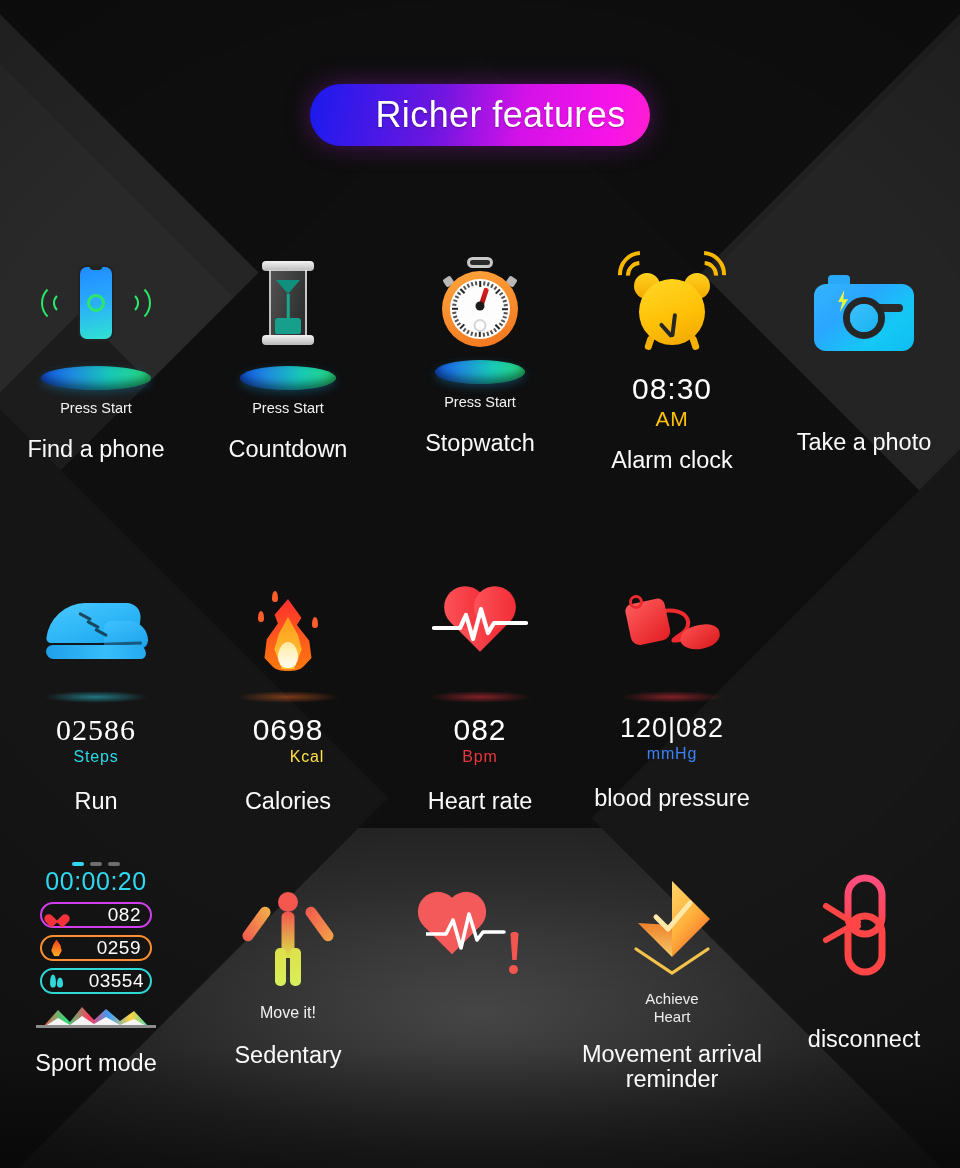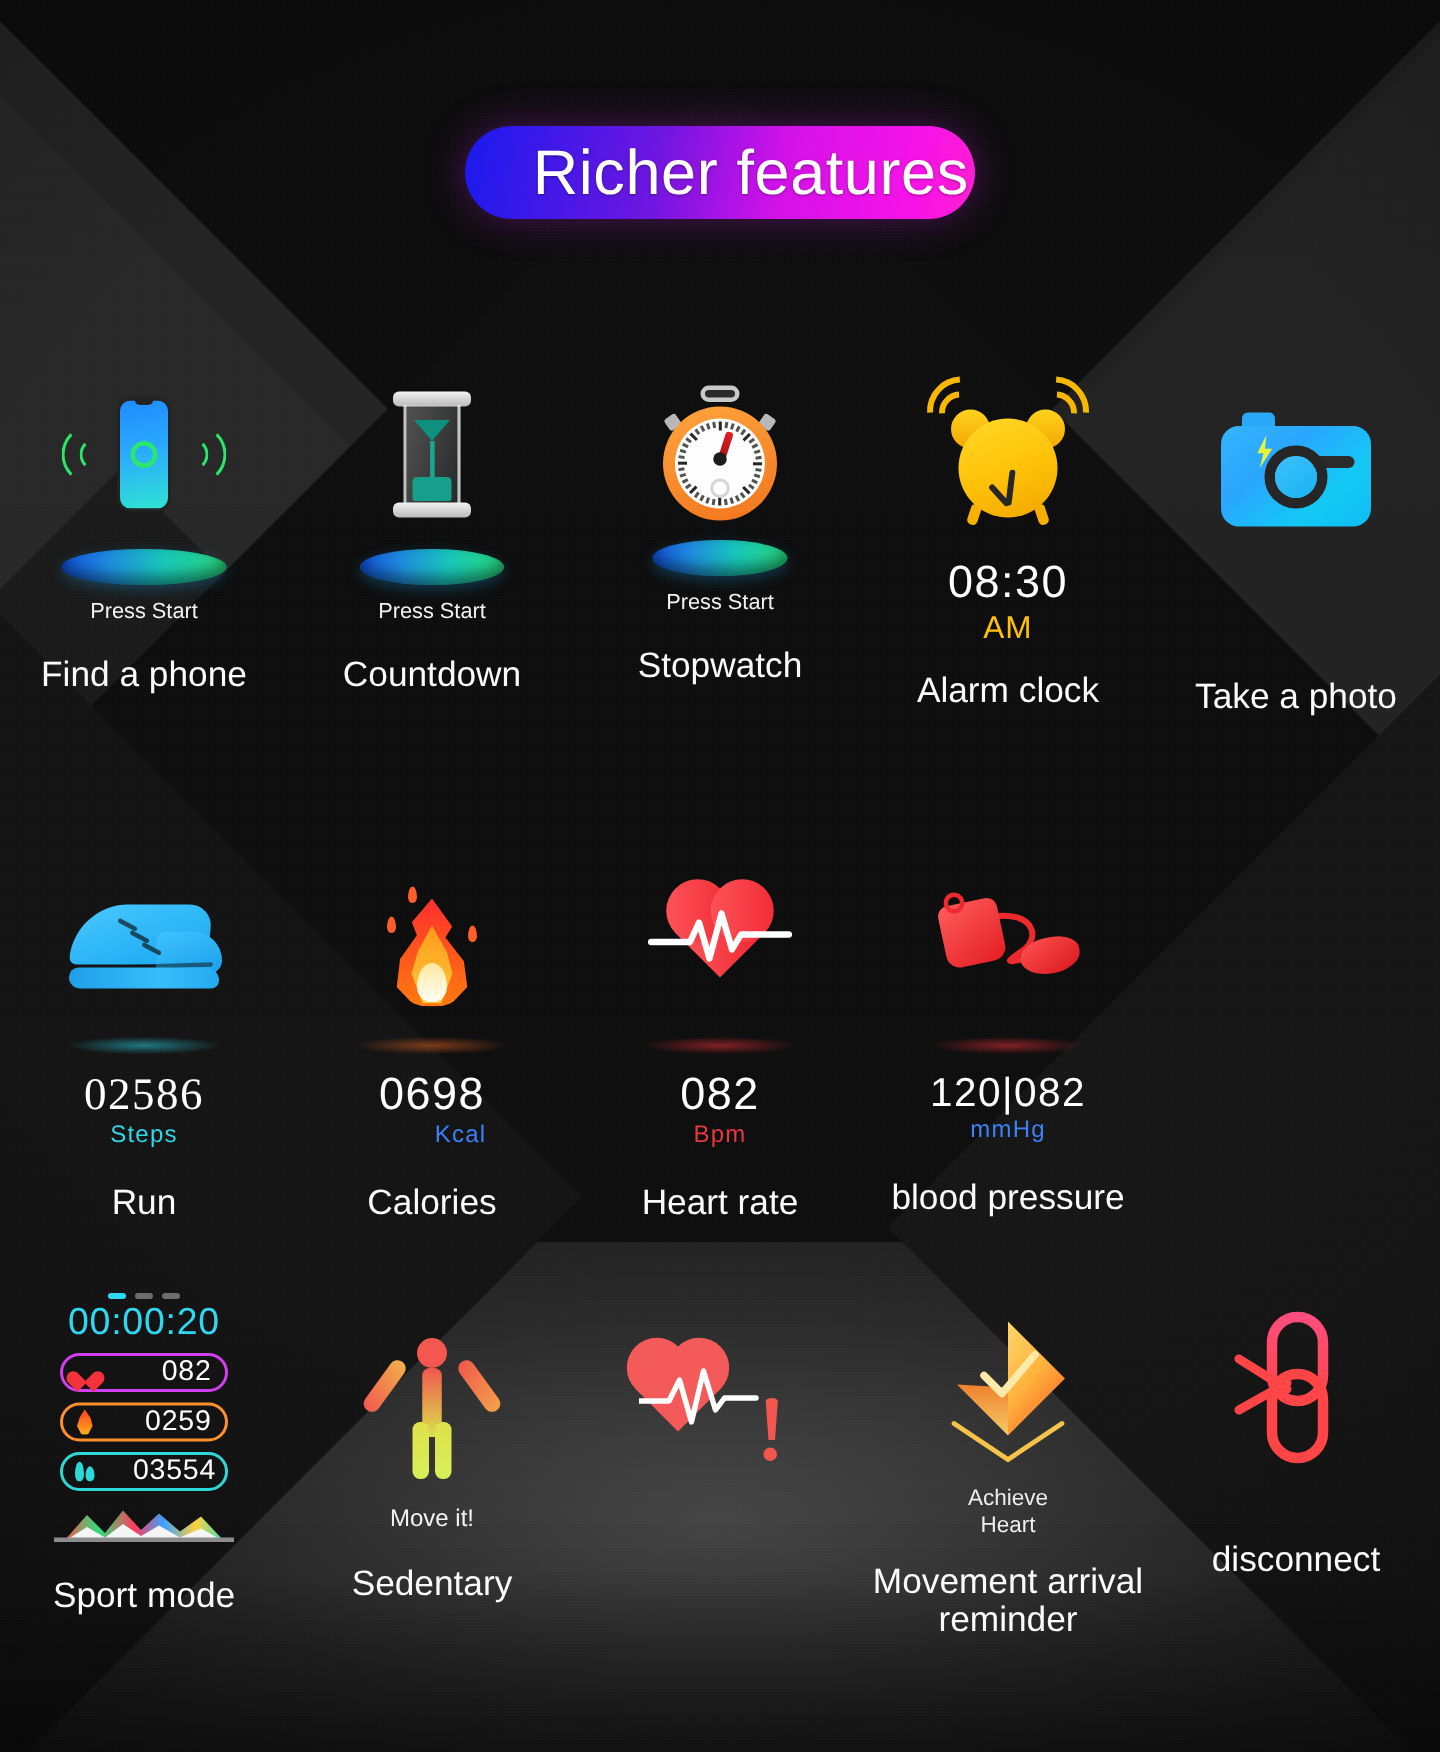--- a/index.html
+++ b/index.html
@@ -75,21 +75,21 @@
 
   
   #title-pill {
     position:absolute; left:50%; top:84px; transform:translateX(-50%);
     width:340px; height:62px; border-radius:31px;
     background:linear-gradient(100deg,#1a1aee 0%, #6f16e0 38%, #d312e8 62%, #f713e8 88%, #ff1fd0 100%);
     display:flex; align-items:center; justify-content:center;
     box-shadow:0 0 26px rgba(190,30,230,.35);
   }
   #title-text {
-    color:#fff; font-size:42px; letter-spacing:.4px; white-space:nowrap;
+    color:#fff; font-size:36px; letter-spacing:.4px; white-space:nowrap;
     text-shadow:0 1px 2px rgba(0,0,0,.35);
     margin-left:41px;
   }
 
   .row { position:absolute; left:0; width:960px; display:flex; }
   .cell { position:relative; display:flex; flex-direction:column; align-items:center; }
 
   .icon-box { position:relative; width:110px; height:110px;
               display:flex; align-items:center; justify-content:center; }
   .pedestal {
@@ -490,21 +490,21 @@
         <div class="cam">
           <div class="cam-top"></div>
           <div class="cam-body">
             <div class="cam-bar"></div>
             <div class="cam-lens-o"></div>
             <div class="cam-lens-i"></div>
           </div>
           <div class="cam-flash"></div>
         </div>
       </div>
-      <div class="caption" style="margin-top:73px;">Take a photo</div>
+      <div class="caption" style="margin-top:51px;">Take a photo</div>
     </div>
   </div>
 
   <div class="row" id="row2">
 
     <div class="cell">
       <div class="icon-box">
         <div class="shoe">
           <div class="shoe-upper"></div>
           <div class="shoe-toe"></div>
@@ -527,21 +527,21 @@
           <div class="spark" style="left:2px;top:22px;"></div>
           <div class="spark" style="right:2px;top:28px;"></div>
           <div class="spark" style="left:16px;top:2px;"></div>
           <div class="fl-out"></div>
           <div class="fl-mid"></div>
           <div class="fl-in"></div>
         </div>
       </div>
       <div class="glow-shadow gs-orange"></div>
       <div class="metric" style="margin-top:10px;">0698</div>
-      <div class="unit" style="color:#3b82f6;margin-left:38px;">Kcal</div>
+      <div class="unit" style="color:#fde047;margin-left:38px;">Kcal</div>
       <div class="caption" style="margin-top:22px;">Calories</div>
     </div>
 
 
     <div class="cell">
       <div class="icon-box">
         <div class="heart-wrap">
           <div class="heart"></div>
           <svg class="pulse-svg" viewBox="0 0 96 70">
             <path d="M2,33 H28 L34,20 L41,44 L49,14 L56,38 L62,28 L94,28" fill="none" stroke="#ffffff" stroke-width="4.2" stroke-linecap="round" stroke-linejoin="round"></path>

